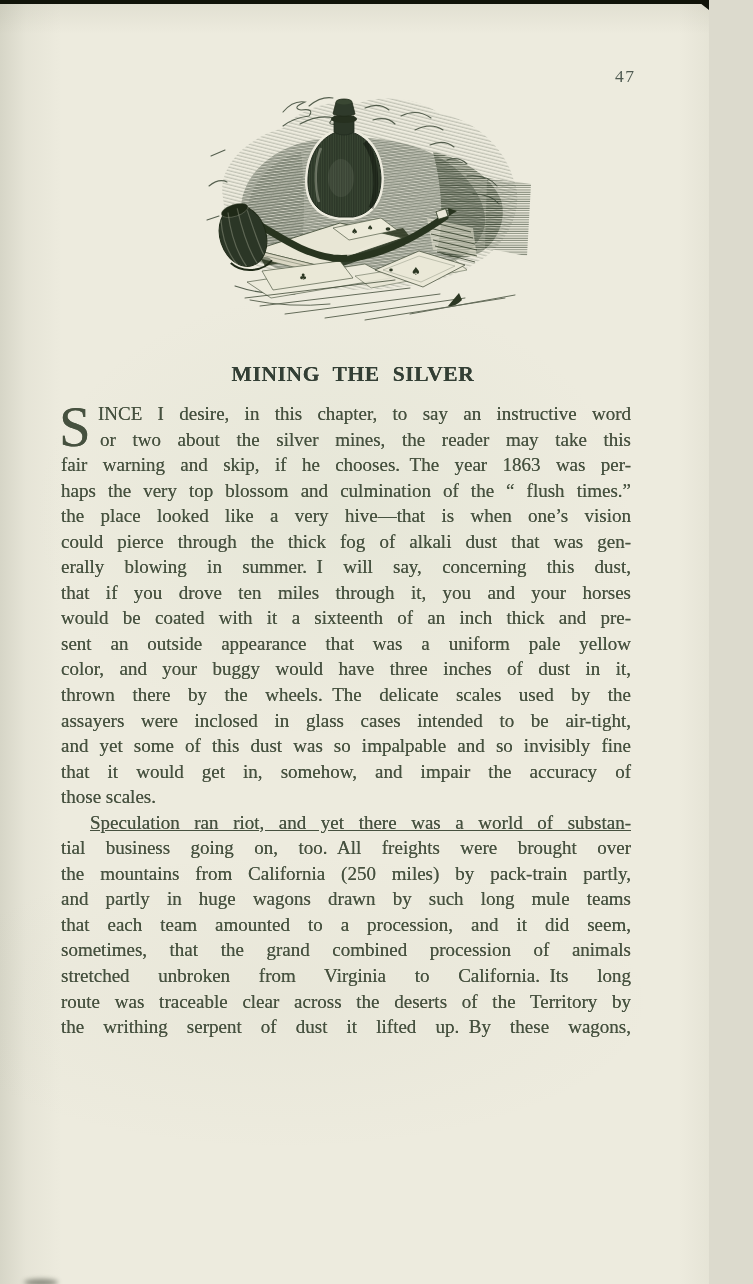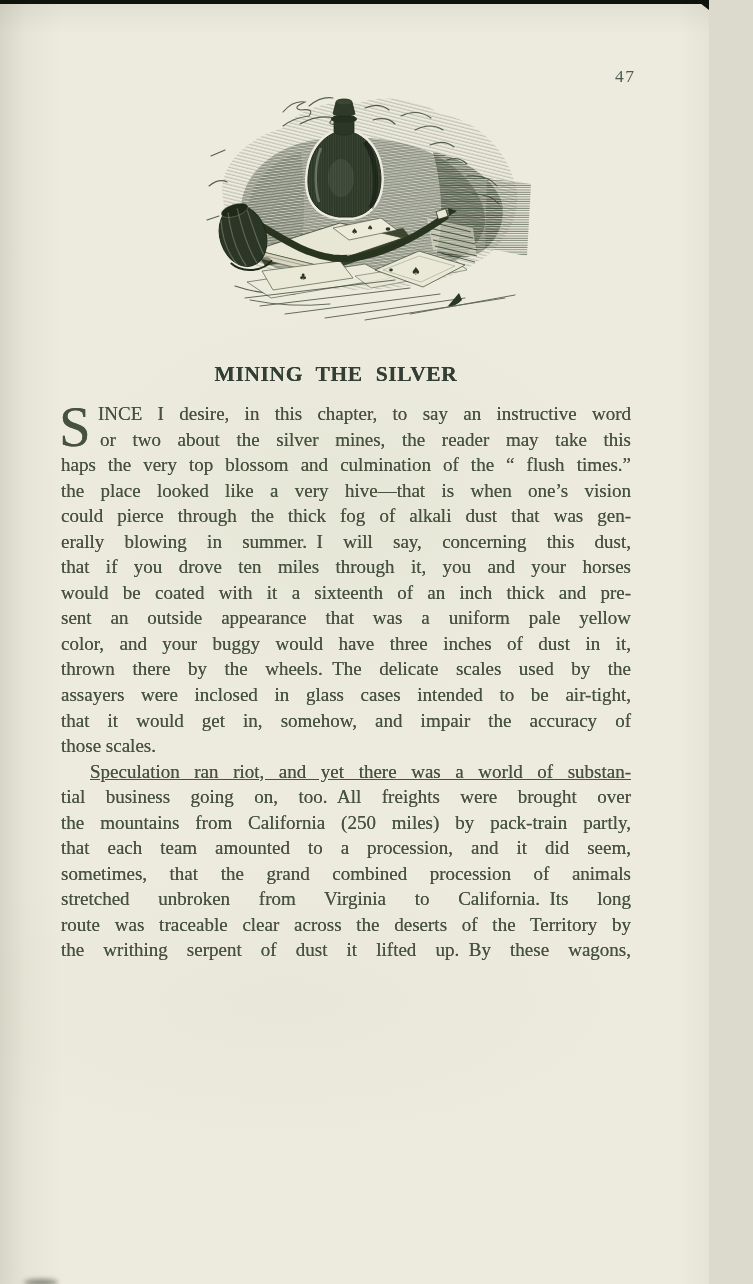--- a/index.html
+++ b/index.html
@@ -20,21 +20,21 @@
   .corner-wedge{position:absolute;top:0;right:0;width:18px;height:10px;background:#101309;
     clip-path:polygon(0 0,100% 0,100% 100%,52% 32%);}
   .smudge{position:absolute;left:24px;bottom:-2px;width:34px;height:7px;background:#3c4034;
     border-radius:50%;filter:blur(2.5px);opacity:.55;}
   .page-number{
     position:absolute;left:615px;top:66px;
     font-size:17.5px;letter-spacing:1.5px;color:#4f5a51;
   }
   .headpiece{position:absolute;left:205px;top:90px;width:330px;height:237px;}
   .chapter-title{
-    position:absolute;left:51px;top:362px;width:570px;
+    position:absolute;left:68px;top:362px;width:570px;
     text-align:center;font-weight:bold;font-size:21.5px;
     letter-spacing:.6px;word-spacing:7px;color:#333f35;
     text-shadow:0 0 .5px #333f35;
   }
   .bodytext{
     position:absolute;left:61px;top:401px;width:570px;
     font-size:19px;color:#46513f;
     text-shadow:0 0 .45px rgba(70,81,63,.85);
   }
   .ln{
@@ -183,34 +183,37 @@
       </g>
     </svg>
   </div>
 
   <div class="chapter-title">MINING THE SILVER</div>
 
   <div class="bodytext">
     <span class="drop">S</span>
     <div class="ln l-drop">INCE I desire, in this chapter, to say an instructive word</div>
     <div class="ln l-drop2">or two about the silver mines, the reader may take this</div>
+    <div class="ln">fair warning and skip, if he chooses. The year 1863 was per-</div>
     <div class="ln">haps the very top blossom and culmination of the “ flush times.”</div>
     <div class="ln">the place looked like a very hive—that is when one’s vision</div>
     <div class="ln">could pierce through the thick fog of alkali dust that was gen-</div>
     <div class="ln">erally blowing in summer. I will say, concerning this dust,</div>
     <div class="ln">that if you drove ten miles through it, you and your horses</div>
     <div class="ln">would be coated with it a sixteenth of an inch thick and pre-</div>
     <div class="ln">sent an outside appearance that was a uniform pale yellow</div>
     <div class="ln">color, and your buggy would have three inches of dust in it,</div>
     <div class="ln">thrown there by the wheels. The delicate scales used by the</div>
     <div class="ln">assayers were inclosed in glass cases intended to be air-tight,</div>
+    <div class="ln">and yet some of this dust was so impalpable and so invisibly fine</div>
     <div class="ln">that it would get in, somehow, and impair the accuracy of</div>
     <div class="ln l-end">those scales.</div>
     <div class="ln l-indent">Speculation ran riot, and yet there was a world of substan-</div>
     <div class="ln">tial business going on, too. All freights were brought over</div>
     <div class="ln">the mountains from California (250 miles) by pack-train partly,</div>
+    <div class="ln">and partly in huge wagons drawn by such long mule teams</div>
     <div class="ln">that each team amounted to a procession, and it did seem,</div>
     <div class="ln">sometimes, that the grand combined procession of animals</div>
     <div class="ln">stretched unbroken from Virginia to California. Its long</div>
     <div class="ln">route was traceable clear across the deserts of the Territory by</div>
     <div class="ln">the writhing serpent of dust it lifted up. By these wagons,</div>
   </div>
 </div>
 
 </body></html>

